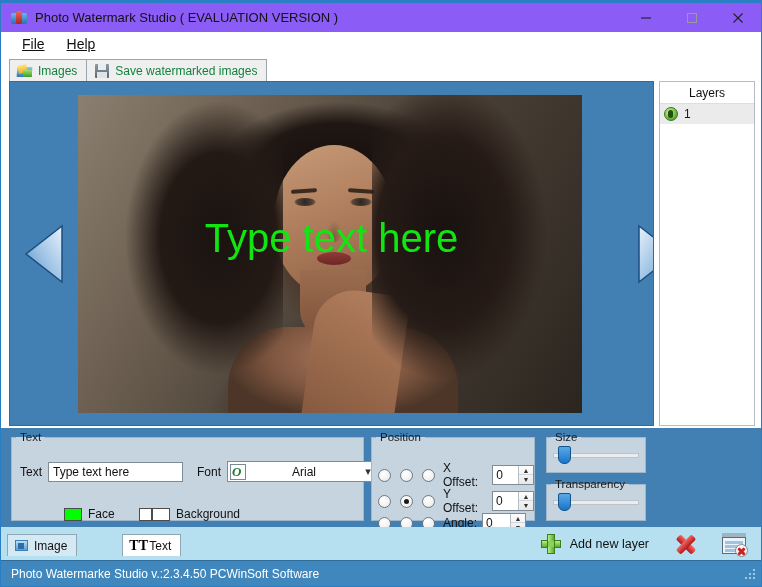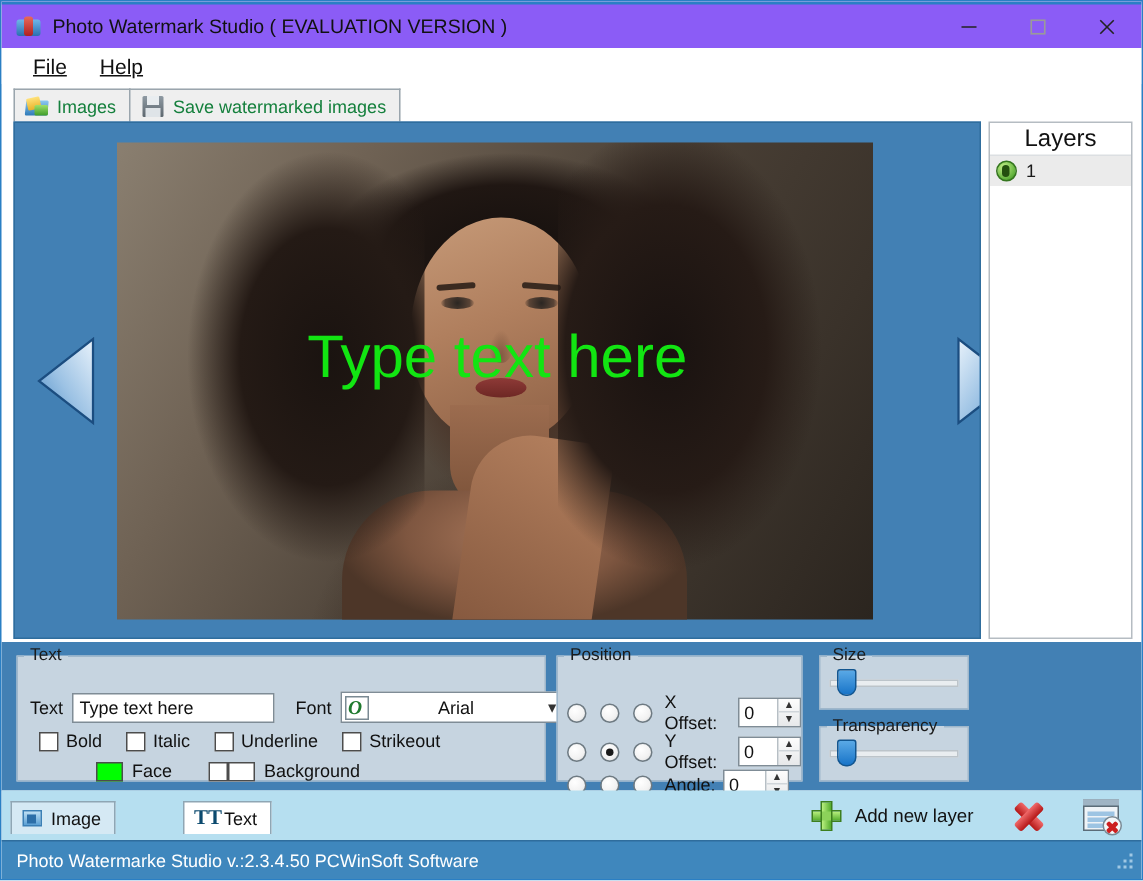--- a/index.html
+++ b/index.html
@@ -170,21 +170,21 @@
   .nav-next { right: 16px; }
   .navarrow svg { display:block; }
 
   
   .layers {
     position: absolute; top: 80px; left: 658px; width: 96px; height: 345px;
     background: #ffffff; border: 1px solid #b5bcc2;
   }
   .layers-hdr {
     height: 22px; line-height: 22px; text-align:center;
-    font-size: 16px; color: #111;
+    font-size: 12px; color: #111;
     border-bottom: 1px solid #dcdfe2;
     background: #ffffff;
   }
   .layer-row {
     display:flex; align-items:center; height: 20px; padding-left: 4px;
     background: #ebebeb; font-size: 12px;
   }
   .layer-ic { width: 14px; height: 14px; margin-right: 6px; position:relative; flex:0 0 auto;}
   .layer-ic .circ { position:absolute; inset:0; border-radius:50%;
       background: radial-gradient(circle at 35% 30%, #c4f08a, #5fb03a 70%, #35761f); border:1px solid #35761f;}
@@ -272,21 +272,21 @@
   .stab {
     height: 22px; display:flex; align-items:center; padding: 0 9px 0 6px;
     background: #d5e9f4; border:1px solid #8fa6b4; border-bottom:none;
     font-size: 12px; color:#111; margin-right:-1px; margin-bottom: 4px;
   }
   .stab.active { background:#ffffff; }
   .stab .sic { width:15px; height:15px; margin-right:5px; position:relative; flex:0 0 auto;}
   .ic-img .f1 { position:absolute; left:1px; top:2px; width:13px; height:11px;
      background: linear-gradient(#bfe0f5,#5a9fd4); border:1px solid #3b7fb5; }
   .ic-img .f2 { position:absolute; left:4px; top:5px; width:6px; height:6px; background:#2c6ea8;}
-  .ic-txt { color:#0c4a6e; font: bold 14px "Liberation Serif", serif; }
+  .ic-txt { color:#000000; font: bold 14px "Liberation Serif", serif; }
 
   .addlayer { margin-left:auto; display:flex; align-items:center; font-size:12.5px; color:#111; }
   .plus { width: 22px; height: 22px; position:relative; margin-right: 8px; flex:0 0 auto;}
   .plus .h { position:absolute; left:1px; top:7px; width:20px; height:8px;
      background: linear-gradient(#b9f07f,#55ad2e); border:1px solid #3d7f1e; }
   .plus .v { position:absolute; left:7px; top:1px; width:8px; height:20px;
      background: linear-gradient(90deg,#b9f07f,#55ad2e); border:1px solid #3d7f1e; }
   .plus .cx { position:absolute; left:8px; top:8px; width:6px; height:6px; background:#8cd25a; }
 
   .redx { width: 26px; height: 26px; margin-left: 24px; position:relative; flex:0 0 auto;}
@@ -441,30 +441,20 @@
         <div class="fontbox" style="width:152px;">
           <span class="otf">
               <i class="bx"></i>
               <i class="o">O</i>
             </span>
           <span class="fontname">Arial</span>
           <span class="chev">▾</span>
         </div>
       </div>
 
-      <div class="row" style="position:absolute; left:14px; top:44px; gap:0;">
-        <span class="cb"></span>
-        <span class="lbl" style="margin:0 16px 0 5px;">Bold</span>
-        <span class="cb"></span>
-        <span class="lbl" style="margin:0 16px 0 5px;">Italic</span>
-        <span class="cb"></span>
-        <span class="lbl" style="margin:0 16px 0 5px;">Underline</span>
-        <span class="cb"></span>
-        <span class="lbl" style="margin:0 0 0 5px;">Strikeout</span>
-      </div>
 
       <div class="row" style="position:absolute; left:14px; top:64px;">
         <span class="sw" style="visibility:hidden;"></span>
         <span class="sw" style="background:#00ff00; margin-left:20px;"></span>
         <span class="lbl" style="margin-left:6px;">Face</span>
       </div>
       <div class="row" style="position:absolute; left:127px; top:64px;">
         <span class="cb"></span>
         <span class="sw" style="background:#ffffff;"></span>
         <span class="lbl" style="margin-left:6px;">Background</span>

